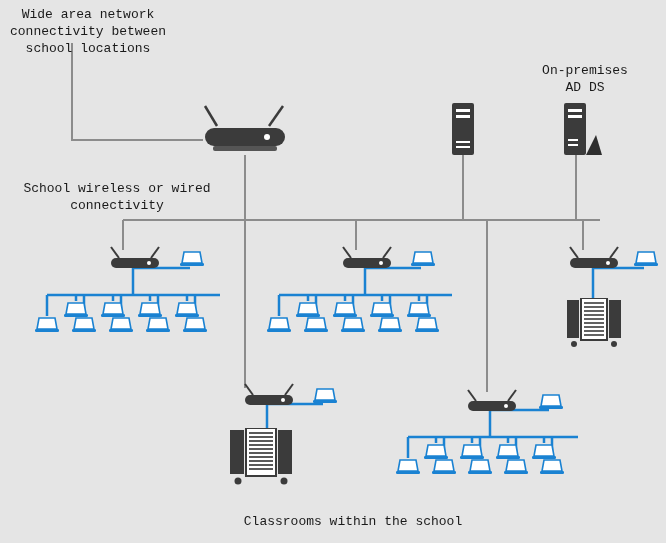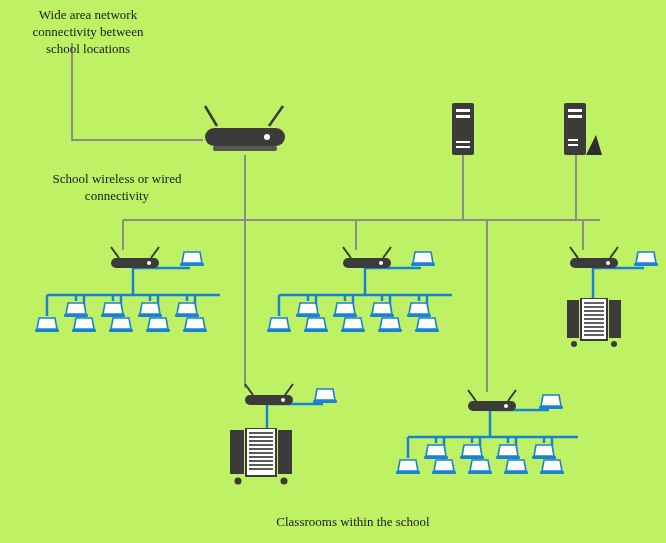--- a/index.html
+++ b/index.html
@@ -4,22 +4,22 @@
 <style>
   html, body {
     margin: 0;
     padding: 0;
     background: #ffffff;
   }
   #canvas {
     position: relative;
     width: 666px;
     height: 543px;
-    background: #bef264;
-    font-family: Liberation Serif, serif;
+    background: #e5e5e5;
+    font-family: Liberation Mono, monospace;
     overflow: hidden;
   }
   .label {
     position: absolute;
     color: #1a1a1a;
     font-size: 13px;
     line-height: 17px;
     text-align: center;
     white-space: pre-line;
   }
@@ -105,21 +105,23 @@
       <path d="M544 437 L544 443"></path>
       <path d="M552 437 L552 458"></path>
       <path d="M490 410 L490 437"></path>
       <path d="M490 410 L549 410"></path>
     </g>
   </svg>
 
   <div class="label" style="left:8px;top:6px;width:160px;">Wide area network
 connectivity between
 school locations</div>
-  <div class="label" style="left:22px;top:170px;width:190px;">School wireless or wired
+  <div class="label" style="left:530px;top:62px;width:110px;">On-premises
+AD DS</div>
+  <div class="label" style="left:22px;top:180px;width:190px;">School wireless or wired
 connectivity</div>
   <div class="label" style="left:243px;top:513px;width:220px;">Classrooms within the school</div>
 
   <svg class="node" style="left:199px;top:104px;width:92px;height:52px;" viewBox="0 0 92 52">
     <line x1="18" y1="22" x2="6" y2="2" stroke="#3b3b3b" stroke-width="2.5"></line>
     <line x1="70" y1="22" x2="84" y2="2" stroke="#3b3b3b" stroke-width="2.5"></line>
     <rect x="6" y="24" width="80" height="18" rx="9" fill="#3b3b3b"></rect>
     <circle cx="68" cy="33" r="3" fill="#ffffff"></circle>
     <rect x="14" y="42" width="64" height="5" rx="2" fill="#555555"></rect>
   </svg>

